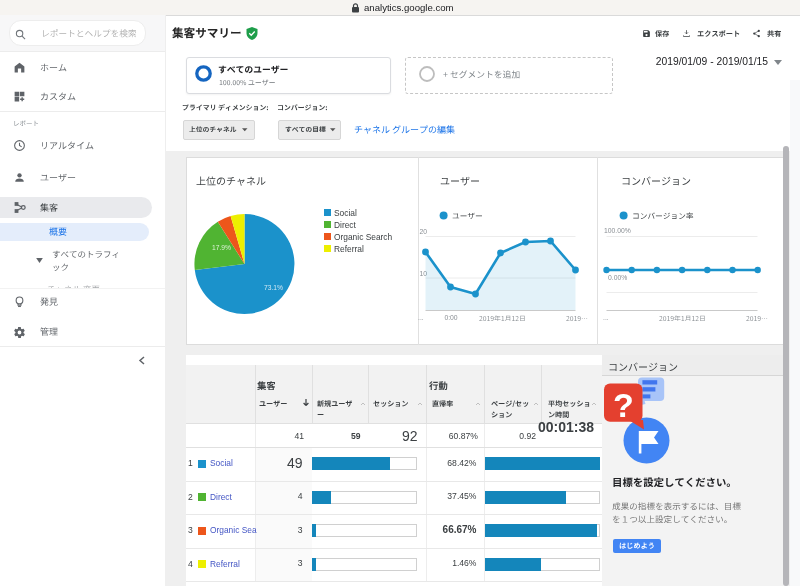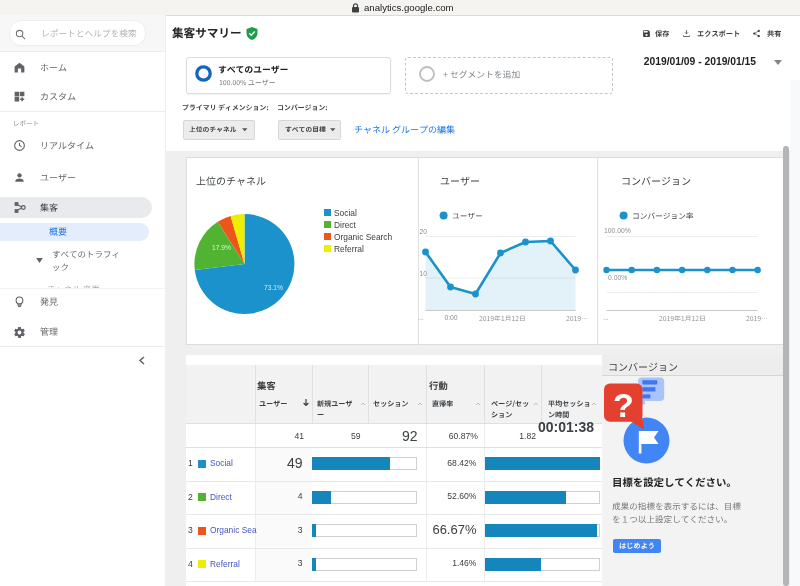--- a/index.html
+++ b/index.html
@@ -337,21 +337,21 @@
 <svg style="position:absolute;left:752px;top:29px" width="9" height="9" viewBox="0 0 24 24">
     <circle cx="18" cy="5" r="3" fill="#3c4043"></circle>
     <circle cx="6" cy="12" r="3" fill="#3c4043"></circle>
     <circle cx="18" cy="19" r="3" fill="#3c4043"></circle>
     <path d="M6 12l12-7M6 12l12 7" stroke="#3c4043" stroke-width="1.8"></path>
   </svg>
 <svg style="position:absolute;left:767.0px;top:30.3px;width:14.40px;height:7.20px" viewBox="0 -880 2000 1000" fill="#3c4043">
     <use href="#b5171" x="0"></use>
     <use href="#b6709" x="1000"></use>
   </svg>
-<div style="position:absolute;top:54.3px;font-size:10.3px;color:#202124;font-weight:700;line-height:15.5px;white-space:nowrap;right:44px">2019/01/09 - 2019/01/15</div>
+<div style="position:absolute;top:54.3px;font-size:10.3px;color:#202124;font-weight:400;line-height:15.5px;white-space:nowrap;right:32.0px">2019/01/09 - 2019/01/15</div>
 <svg style="position:absolute;left:774px;top:60px" width="8" height="5" viewBox="0 0 8 5">
     <path d="M0 0h8L4 5z" fill="#80868b"></path>
   </svg>
 <div style="position:absolute;left:186.0px;top:57.0px;width:203.0px;height:35.0px;background:#fff;border:1px solid #dadce0;border-radius:3px;box-shadow:0 1px 2px rgba(0,0,0,.05)"></div>
 <svg style="position:absolute;left:194px;top:64px" width="19" height="19" viewBox="0 0 19 19">
     <circle cx="9.5" cy="9.5" r="6.7" fill="none" stroke="#1565c0" stroke-width="3.3"></circle>
   </svg>
 <svg style="position:absolute;left:218.0px;top:65.4px;width:70.40px;height:8.80px" viewBox="0 -880 8000 1000" fill="#202124">
     <use href="#b3059" x="0"></use>
     <use href="#b3079" x="1000"></use>
@@ -658,53 +658,53 @@
   </svg>
 <svg style="position:absolute;left:591px;top:401px" width="6" height="6" viewBox="0 0 6 6">
     <path d="M1 4L3 2l2 2" stroke="#c0c0c0" fill="none"></path>
   </svg>
 <div style="position:absolute;left:255.0px;top:423.0px;width:0.0px;height:158.0px;border-left:1px solid #ededed"></div>
 <div style="position:absolute;left:425.5px;top:423.0px;width:0.0px;height:158.0px;border-left:1px solid #ededed"></div>
 <div style="position:absolute;left:483.5px;top:423.0px;width:0.0px;height:158.0px;border-left:1px solid #ededed"></div>
 <div style="position:absolute;left:255.5px;top:447.0px;width:56.0px;height:134.0px;background:#fafafa"></div>
 <div style="position:absolute;left:186.0px;top:423.0px;width:416.0px;height:0.0px;border-top:1px solid #e0e0e0"></div>
 <div style="position:absolute;top:429.6px;font-size:8.6px;color:#3c4043;font-weight:400;line-height:12.9px;white-space:nowrap;right:496.0px">41</div>
-<div style="position:absolute;top:429.6px;font-size:8.6px;color:#3c4043;font-weight:400;line-height:12.9px;white-space:nowrap;right:439.5px">59</div>
+<div style="position:absolute;top:429.6px;font-size:8.6px;color:#3c4043;font-weight:700;line-height:12.9px;white-space:nowrap;right:439.5px">59</div>
 <div style="position:absolute;top:429.6px;font-size:14px;color:#3c4043;font-weight:400;line-height:12.9px;white-space:nowrap;right:382.5px">92</div>
 <div style="position:absolute;top:429.6px;font-size:8.6px;color:#3c4043;font-weight:400;line-height:12.9px;white-space:nowrap;right:322.0px">60.87%</div>
-<div style="position:absolute;top:429.6px;font-size:8.6px;color:#3c4043;font-weight:400;line-height:12.9px;white-space:nowrap;right:264.0px">1.82</div>
+<div style="position:absolute;top:429.6px;font-size:8.6px;color:#3c4043;font-weight:400;line-height:12.9px;white-space:nowrap;right:264.0px">0.92</div>
 <div style="position:absolute;top:421px;font-size:14px;color:#3c4043;font-weight:700;line-height:12.9px;white-space:nowrap;right:206.0px">00:01:38</div>
 <div style="position:absolute;left:186.0px;top:447.0px;width:416.0px;height:0.0px;border-top:1px solid #e0e0e0"></div>
 <div style="position:absolute;top:457.3px;font-size:8.6px;color:#3c4043;font-weight:400;line-height:12.9px;white-space:nowrap;left:188.0px">1</div>
 <div style="position:absolute;left:198.0px;top:459.8px;width:8.0px;height:8.0px;background:#1b92cb"></div>
 <div style="position:absolute;left:210px;top:457.2px;width:47px;overflow:hidden;font-size:8.4px;line-height:13px;color:#4355c4;white-space:nowrap">Social</div>
 <div style="position:absolute;top:456.8px;font-size:14px;color:#3c4043;font-weight:400;line-height:12.9px;white-space:nowrap;right:497.5px">49</div>
 <div style="position:absolute;left:311.5px;top:457.2px;width:105.5px;height:13.0px;background:#fff;border:1px solid #d0d0d0;box-sizing:border-box"></div>
 <div style="position:absolute;left:311.5px;top:457.2px;width:78.3px;height:13.0px;background:#1486bb"></div>
 <div style="position:absolute;top:456.8px;font-size:8.6px;color:#3c4043;font-weight:400;line-height:12.9px;white-space:nowrap;right:323.5px">68.42%</div>
 <div style="position:absolute;left:484.5px;top:457.2px;width:115.5px;height:13.0px;background:#fff;border:1px solid #d0d0d0;box-sizing:border-box"></div>
 <div style="position:absolute;left:484.5px;top:457.2px;width:115.5px;height:13.0px;background:#1486bb"></div>
 <div style="position:absolute;left:186.0px;top:480.5px;width:416.0px;height:0.0px;border-top:1px solid #e8e8e8"></div>
 <div style="position:absolute;top:490.8px;font-size:8.6px;color:#3c4043;font-weight:400;line-height:12.9px;white-space:nowrap;left:188.0px">2</div>
 <div style="position:absolute;left:198.0px;top:493.2px;width:8.0px;height:8.0px;background:#50b432"></div>
 <div style="position:absolute;left:210px;top:490.8px;width:47px;overflow:hidden;font-size:8.4px;line-height:13px;color:#4355c4;white-space:nowrap">Direct</div>
 <div style="position:absolute;top:490.3px;font-size:8.6px;color:#3c4043;font-weight:400;line-height:12.9px;white-space:nowrap;right:497.5px">4</div>
 <div style="position:absolute;left:311.5px;top:490.8px;width:105.5px;height:13.0px;background:#fff;border:1px solid #d0d0d0;box-sizing:border-box"></div>
 <div style="position:absolute;left:311.5px;top:490.8px;width:19.2px;height:13.0px;background:#1486bb"></div>
-<div style="position:absolute;top:490.3px;font-size:8.6px;color:#3c4043;font-weight:400;line-height:12.9px;white-space:nowrap;right:323.5px">52.60%</div>
+<div style="position:absolute;top:490.3px;font-size:8.6px;color:#3c4043;font-weight:400;line-height:12.9px;white-space:nowrap;right:323.5px">37.45%</div>
 <div style="position:absolute;left:484.5px;top:490.8px;width:115.5px;height:13.0px;background:#fff;border:1px solid #d0d0d0;box-sizing:border-box"></div>
 <div style="position:absolute;left:484.5px;top:490.8px;width:81.5px;height:13.0px;background:#1486bb"></div>
 <div style="position:absolute;left:186.0px;top:514.0px;width:416.0px;height:0.0px;border-top:1px solid #e8e8e8"></div>
 <div style="position:absolute;top:524.3px;font-size:8.6px;color:#3c4043;font-weight:400;line-height:12.9px;white-space:nowrap;left:188.0px">3</div>
 <div style="position:absolute;left:198.0px;top:526.8px;width:8.0px;height:8.0px;background:#ed561b"></div>
 <div style="position:absolute;left:210px;top:524.2px;width:47px;overflow:hidden;font-size:8.4px;line-height:13px;color:#4355c4;white-space:nowrap">Organic Sear</div>
 <div style="position:absolute;top:523.8px;font-size:8.6px;color:#3c4043;font-weight:400;line-height:12.9px;white-space:nowrap;right:497.5px">3</div>
 <div style="position:absolute;left:311.5px;top:524.2px;width:105.5px;height:13.0px;background:#fff;border:1px solid #d0d0d0;box-sizing:border-box"></div>
 <div style="position:absolute;left:311.5px;top:524.2px;width:4.7px;height:13.0px;background:#1486bb"></div>
-<div style="position:absolute;top:523.8px;font-size:13px;color:#3c4043;font-weight:400;line-height:12.9px;white-space:nowrap;right:323.5px">66.67%</div>
+<div style="position:absolute;top:523.8px;font-size:10px;color:#3c4043;font-weight:700;line-height:12.9px;white-space:nowrap;right:323.5px">66.67%</div>
 <div style="position:absolute;left:484.5px;top:524.2px;width:115.5px;height:13.0px;background:#fff;border:1px solid #d0d0d0;box-sizing:border-box"></div>
 <div style="position:absolute;left:484.5px;top:524.2px;width:112.5px;height:13.0px;background:#1486bb"></div>
 <div style="position:absolute;left:186.0px;top:547.5px;width:416.0px;height:0.0px;border-top:1px solid #e8e8e8"></div>
 <div style="position:absolute;top:557.8px;font-size:8.6px;color:#3c4043;font-weight:400;line-height:12.9px;white-space:nowrap;left:188.0px">4</div>
 <div style="position:absolute;left:198.0px;top:560.2px;width:8.0px;height:8.0px;background:#edef00"></div>
 <div style="position:absolute;left:210px;top:557.8px;width:47px;overflow:hidden;font-size:8.4px;line-height:13px;color:#4355c4;white-space:nowrap">Referral</div>
 <div style="position:absolute;top:557.3px;font-size:8.6px;color:#3c4043;font-weight:400;line-height:12.9px;white-space:nowrap;right:497.5px">3</div>
 <div style="position:absolute;left:311.5px;top:557.8px;width:105.5px;height:13.0px;background:#fff;border:1px solid #d0d0d0;box-sizing:border-box"></div>
 <div style="position:absolute;left:311.5px;top:557.8px;width:4.7px;height:13.0px;background:#1486bb"></div>
 <div style="position:absolute;top:557.3px;font-size:8.6px;color:#3c4043;font-weight:400;line-height:12.9px;white-space:nowrap;right:323.5px">1.46%</div>

